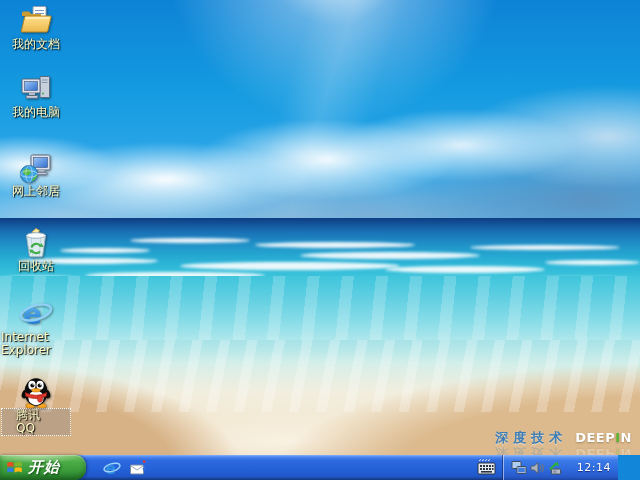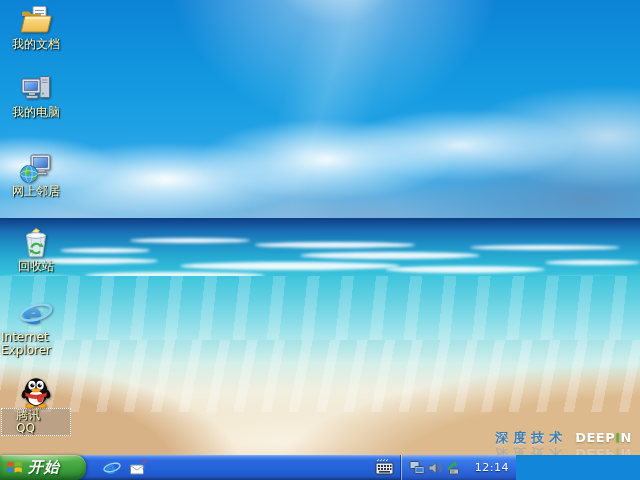--- a/index.html
+++ b/index.html
@@ -58,21 +58,21 @@
   .wm-reflect { transform:scaleY(-1); opacity:.22; margin-top:-3px; }
 
   
   .icon-item { position:absolute; left:0; width:72px; display:flex; flex-direction:column; align-items:center; cursor:default; }
   .icon-art { width:34px; height:34px; filter:drop-shadow(1px 1.5px 1px rgba(0,0,0,.4)); }
   .icon-label { margin-top:0; max-width:70px; text-align:left; font-size:12px; line-height:13px; color:#fef9c3;
     text-shadow:1px 1px 1px rgba(0,0,0,.95), 0 0 3px rgba(0,0,0,.55); }
   .icon-label.selected { border:1px dotted rgba(255,255,255,.9); padding:0 14px; background:rgba(60,90,140,.18); }
 
   
-  .taskbar { position:absolute; left:0; bottom:0; width:516px; height:25px;
+  .taskbar { position:absolute; left:0; bottom:0; width:618px; height:25px;
     background:linear-gradient(180deg,#86b2f8 0%,#4c87f0 8%,#2e6ae0 20%,#2462d9 55%,#1f57c8 86%,#1a479f 93%,#12357f 100%); }
   .start-btn { position:absolute; left:0; top:0; height:25px; width:86px; border-radius:0 11px 11px 0;
     background:
       radial-gradient(ellipse 70px 12px at 42% 0%, rgba(255,255,255,.5), rgba(255,255,255,0) 70%),
       linear-gradient(180deg,#71c05c 0%,#4aab46 30%,#3a9c3a 62%,#2a8030 100%);
     box-shadow:inset 0 -3px 5px rgba(0,45,0,.4), inset 0 1px 1px rgba(255,255,255,.4), 1px 0 3px rgba(0,0,20,.45);
     display:flex; align-items:center; gap:4px; padding-left:5px; cursor:pointer; }
   .start-label { color:#fff; font-size:15px; font-weight:bold; font-style:italic; letter-spacing:1px;
     text-shadow:1px 1px 2px rgba(0,60,0,.85); padding-bottom:1px; }
   .quick-launch { position:absolute; left:103px; top:0; height:25px; display:flex; align-items:center; gap:7px; }

